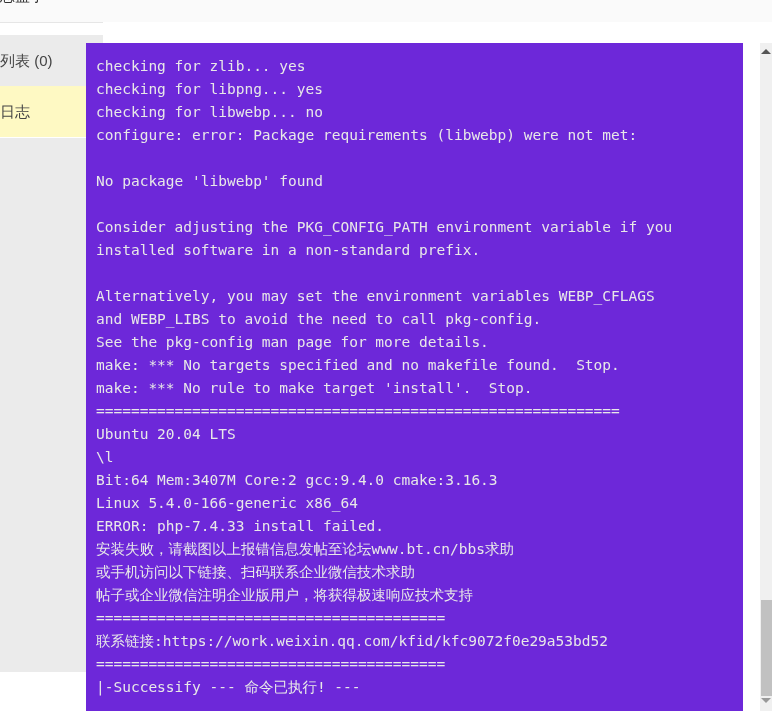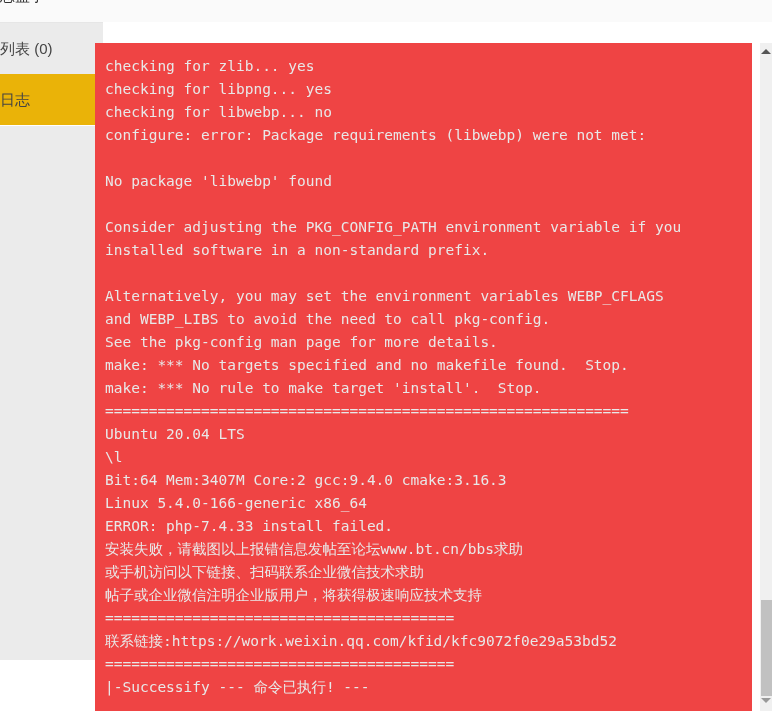--- a/index.html
+++ b/index.html
@@ -51,41 +51,41 @@
   .side-item {
     height: 51px;
     line-height: 51px;
     font-size: 15px;
     color: #444444;
     white-space: nowrap;
     padding-left: 0px;
     box-sizing: border-box;
     overflow: hidden;
   }
-  .side-item.gray  { background: #ebebeb; }
-  .side-item.white { background: #eab308; }
+  .side-item.gray  { background: #ebebeb; margin-top: 12px; }
+  .side-item.white { background: #fef9c3; }
   .side-filler {
     background: #ebebeb;
     width: 103px;
     height: 534px;
   }
   .side-filler-gap {
     background: #ffffff;
     width: 103px;
     height: 1px;
   }
 
   
   #log-panel {
     position: absolute;
-    left: 95px;
+    left: 86px;
     top: 43px;
     width: 657px;
     height: 668px;
-    background: #ef4444;
+    background: #6d28d9;
     overflow: hidden;
   }
   #log-body {
     padding: 12px 0 0 10px;
     font-family: "DejaVu Sans Mono", "Liberation Mono", monospace;
     font-size: 14.5px;
     line-height: 23px;
     color: #e8e8e8;
     white-space: pre;
     letter-spacing: 0px;

